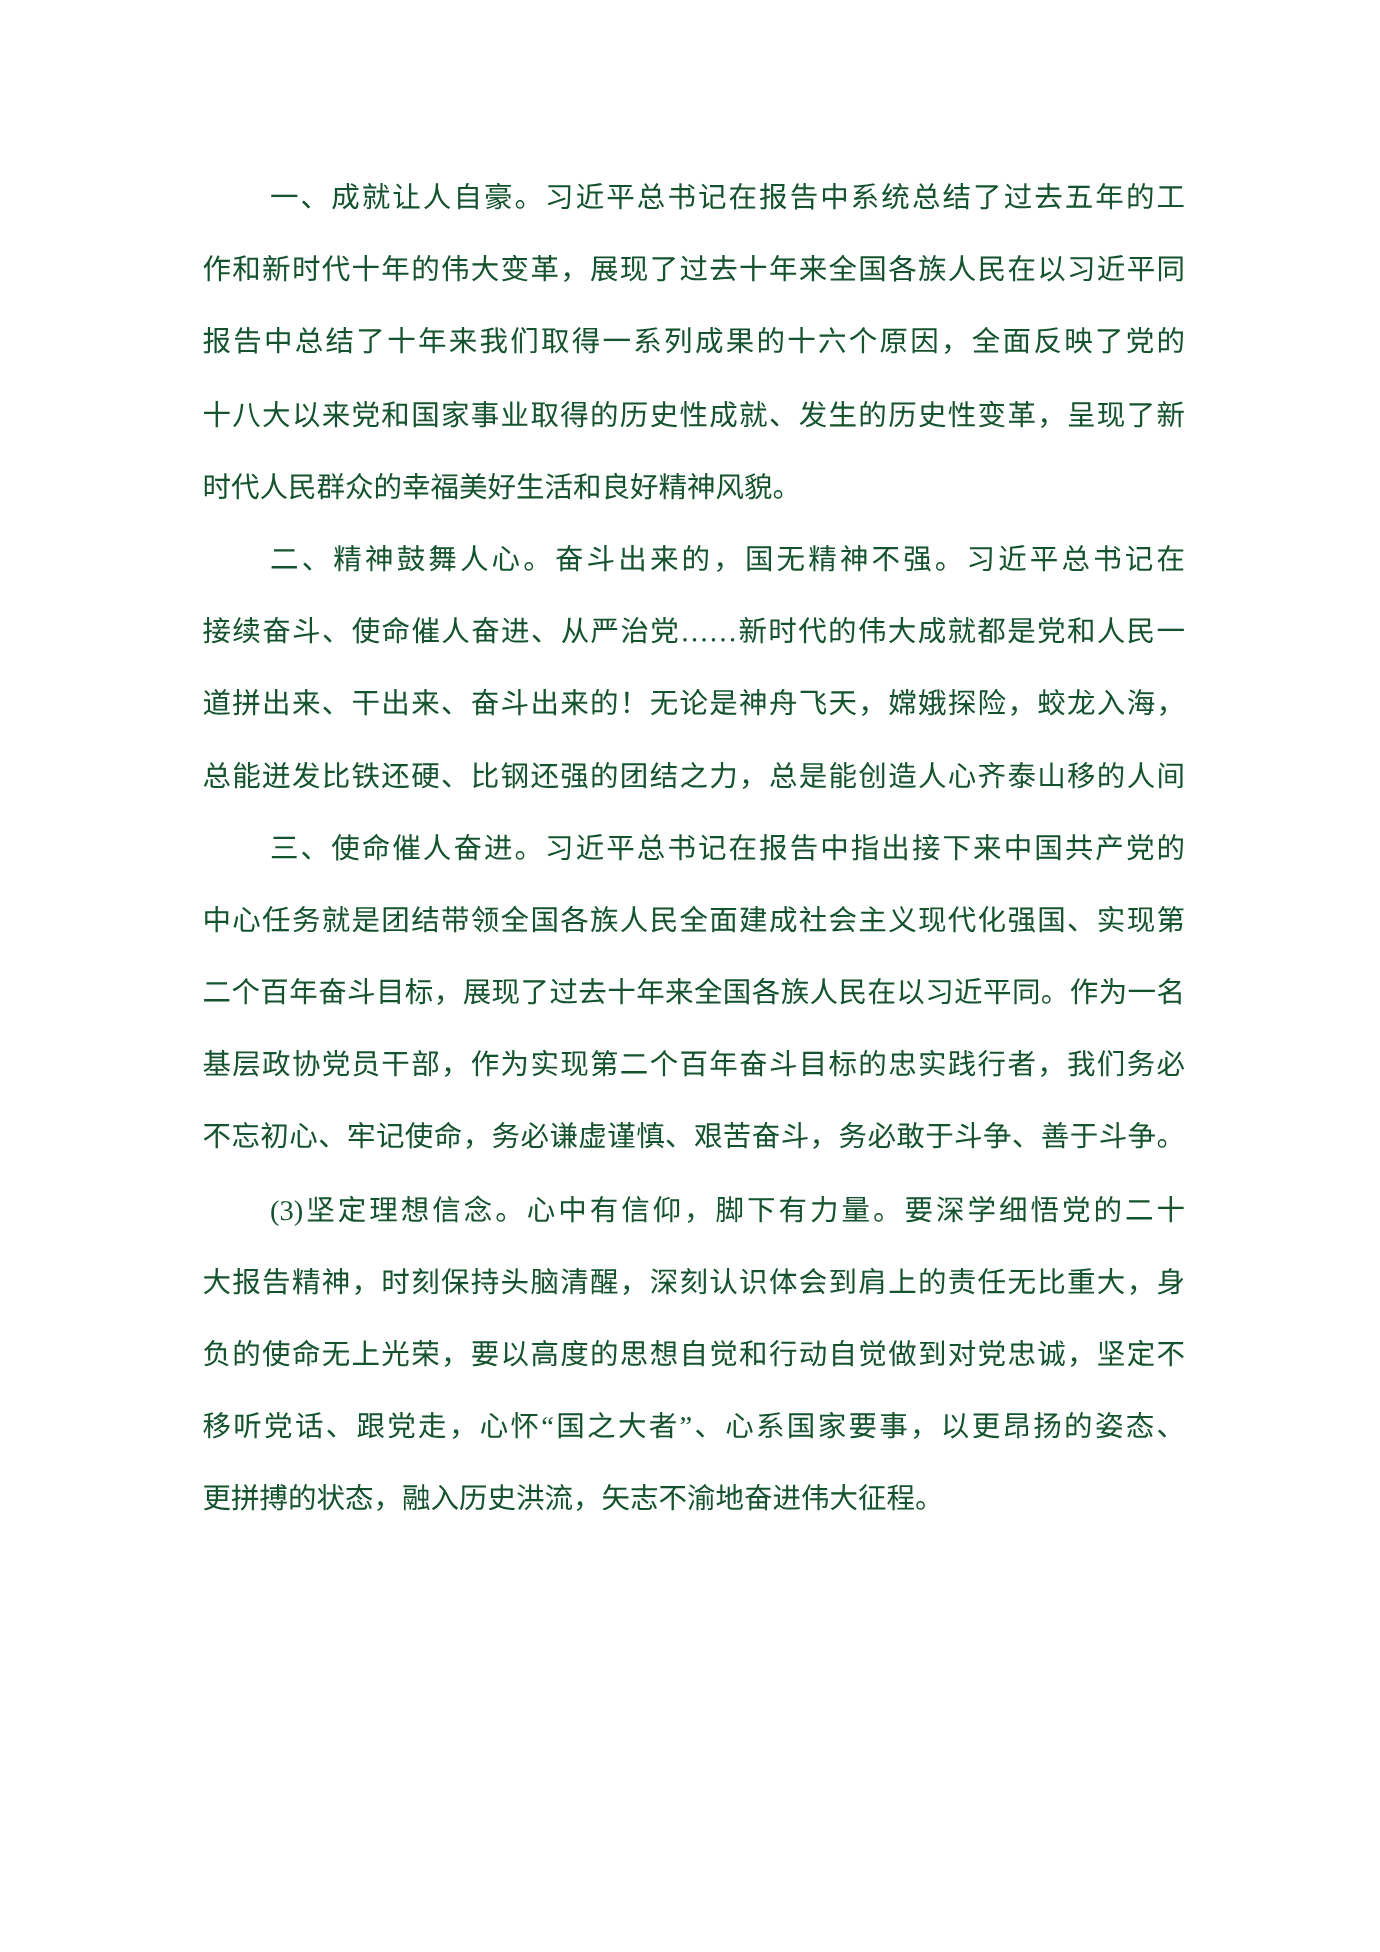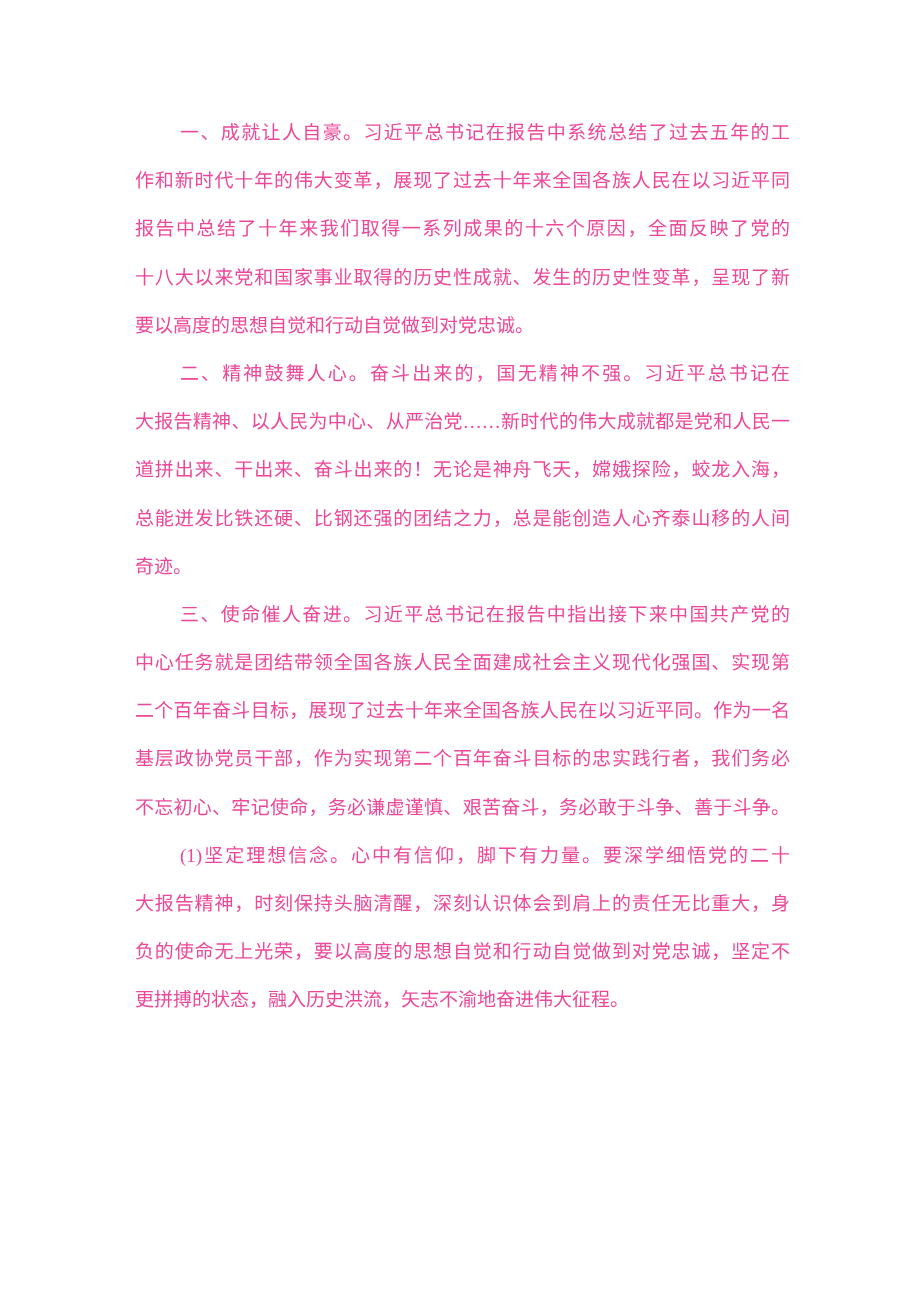--- a/index.html
+++ b/index.html
@@ -18,21 +18,21 @@
     position: relative;
     width: 920px;
     height: 1301px;
     background: #ffffff;
   }
   .content {
     position: absolute;
     left: 135px;
     top: 109px;
     width: 655px;
-    color: #ec4899;
+    color: #14532d;
   }
   .paragraph {
     margin: 0;
     padding: 0;
   }
   .line {
     font-size: 19px;
     height: 48.2px;
     line-height: 48.2px;
     letter-spacing: 0;
@@ -51,36 +51,36 @@
 </head>
 <body>
 
 <div class="page">
   <div class="content" id="doc-body">
       <div class="paragraph">
         <div class="line j indent">一、成就让人自豪。习近平总书记在报告中系统总结了过去五年的工</div>
         <div class="line j">作和新时代十年的伟大变革，展现了过去十年来全国各族人民在以习近平同</div>
         <div class="line j">报告中总结了十年来我们取得一系列成果的十六个原因，全面反映了党的</div>
         <div class="line j">十八大以来党和国家事业取得的历史性成就、发生的历史性变革，呈现了新</div>
-        <div class="line">要以高度的思想自觉和行动自觉做到对党忠诚。</div>
+        <div class="line">时代人民群众的幸福美好生活和良好精神风貌。</div>
       </div>
       <div class="paragraph">
         <div class="line j indent">二、精神鼓舞人心。奋斗出来的，国无精神不强。习近平总书记在</div>
-        <div class="line j">大报告精神、以人民为中心、从严治党……新时代的伟大成就都是党和人民一</div>
+        <div class="line j">接续奋斗、使命催人奋进、从严治党……新时代的伟大成就都是党和人民一</div>
         <div class="line j">道拼出来、干出来、奋斗出来的！无论是神舟飞天，嫦娥探险，蛟龙入海，</div>
         <div class="line j">总能迸发比铁还硬、比钢还强的团结之力，总是能创造人心齐泰山移的人间</div>
-        <div class="line">奇迹。</div>
       </div>
       <div class="paragraph">
         <div class="line j indent">三、使命催人奋进。习近平总书记在报告中指出接下来中国共产党的</div>
         <div class="line j">中心任务就是团结带领全国各族人民全面建成社会主义现代化强国、实现第</div>
         <div class="line j">二个百年奋斗目标，展现了过去十年来全国各族人民在以习近平同。作为一名</div>
         <div class="line j">基层政协党员干部，作为实现第二个百年奋斗目标的忠实践行者，我们务必</div>
         <div class="line j">不忘初心、牢记使命，务必谦虚谨慎、艰苦奋斗，务必敢于斗争、善于斗争。</div>
       </div>
       <div class="paragraph">
-        <div class="line j indent">(1)坚定理想信念。心中有信仰，脚下有力量。要深学细悟党的二十</div>
+        <div class="line j indent">(3)坚定理想信念。心中有信仰，脚下有力量。要深学细悟党的二十</div>
         <div class="line j">大报告精神，时刻保持头脑清醒，深刻认识体会到肩上的责任无比重大，身</div>
         <div class="line j">负的使命无上光荣，要以高度的思想自觉和行动自觉做到对党忠诚，坚定不</div>
+        <div class="line j">移听党话、跟党走，心怀“国之大者”、心系国家要事，以更昂扬的姿态、</div>
         <div class="line">更拼搏的状态，融入历史洪流，矢志不渝地奋进伟大征程。</div>
       </div>
     </div>
 </div>
 
 </body></html>

